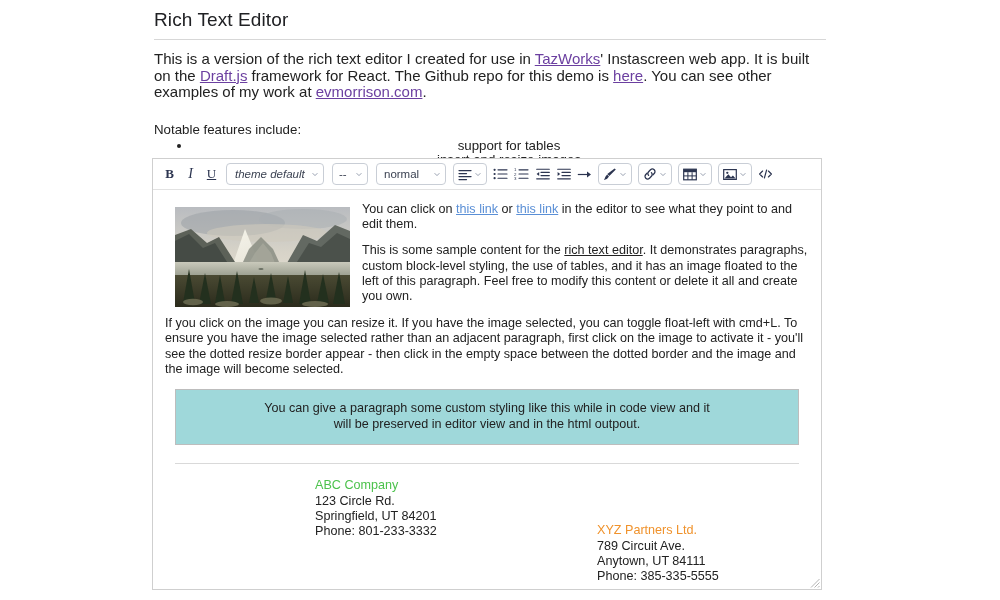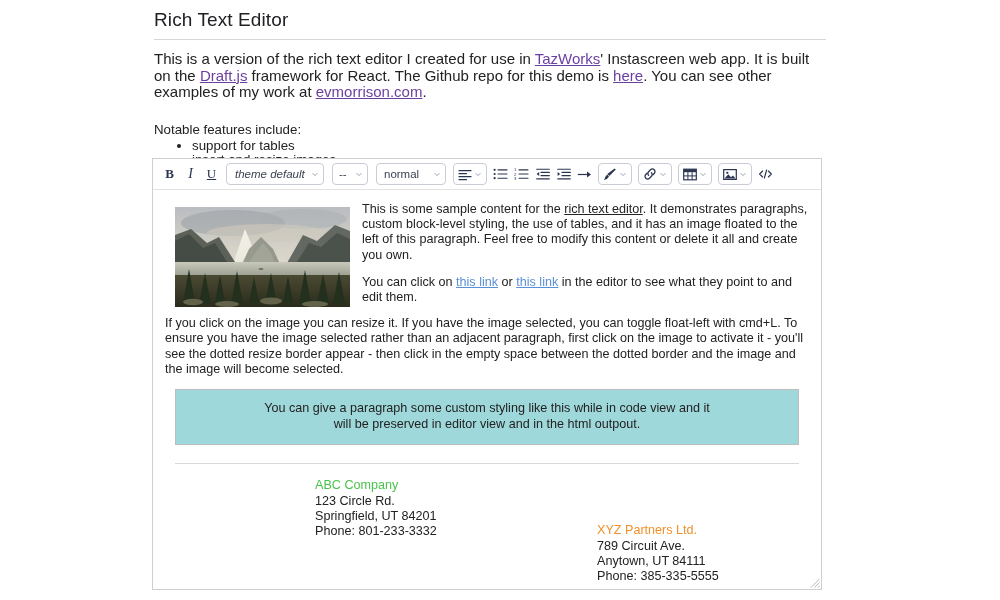--- a/index.html
+++ b/index.html
@@ -22,21 +22,21 @@
   .title-rule { height: 1px; background: #d7d7d7; width: 672px; margin-bottom: 11px; }
   .intro-para {
     font-size: 15px; line-height: 16.5px; color: #222; margin: 0;
   }
   a.vlink { color: #6b3fa0; text-decoration: underline; }
   .features-label { font-size: 13.3px; line-height: 16.5px; margin: 21px 0 0 0; color: #222; }
   ul.features {
     margin: 1px 0 0 0; padding-left: 38px; font-size: 13.3px;
     line-height: 13.6px; color: #222;
   }
-  ul.features li { margin: 0 0 0.5px 0; }
+  ul.features li { margin: 0 0 0.5px 0; text-align: center; }
 
   
   .editor-shell {
     position: absolute; left: 152px; top: 158px;
     width: 670px; height: 432px;
     border: 1px solid #cfcfcf; background: #fff;
   }
   .toolbar {
     height: 31px; border-bottom: 1px solid #e2e2e2;
     display: flex; align-items: center; gap: 0;
@@ -345,23 +345,23 @@
             <polygon points="158,97 164,65 170,97"></polygon>
         </g>
         <g fill="#6d6c52" opacity="0.85">
           <ellipse cx="18" cy="95" rx="10" ry="3.2"></ellipse>
             <ellipse cx="52" cy="97" rx="12" ry="3"></ellipse>
           <ellipse cx="96" cy="94" rx="11" ry="3.4"></ellipse>
             <ellipse cx="140" cy="97" rx="13" ry="3"></ellipse>
         </g>
       </svg>
 
+      <p class="ed-p tight"><span>You can click on </span><a class="blink" href="#">this link</a><span> or </span><a class="blink" href="#">this link</a><span> in the editor to see what they point to and edit them.</span></p>
+
       <p class="ed-p"><span>This is some sample content for the </span><span class="u-plain">rich text editor</span><span>. It demonstrates paragraphs, custom block-level styling, the use of tables, and it has an image floated to the left of this paragraph. Feel free to modify this content or delete it all and create you own.</span></p>
-
-      <p class="ed-p tight"><span>You can click on </span><a class="blink" href="#">this link</a><span> or </span><a class="blink" href="#">this link</a><span> in the editor to see what they point to and edit them.</span></p>
 
       <p class="ed-p">If you click on the image you can resize it. If you have the image selected, you can toggle float-left with cmd+L. To ensure you have the image selected rather than an adjacent paragraph, first click on the image to activate it - you'll see the dotted resize border appear - then click in the empty space between the dotted border and the image and the image will become selected.</p>
 
       <div class="callout">
         <div>You can give a paragraph some custom styling like this while in code view and it</div>
         <div>will be preserved in editor view and in the html outpout.</div>
       </div>
 
       <hr class="ed-hr">
 

